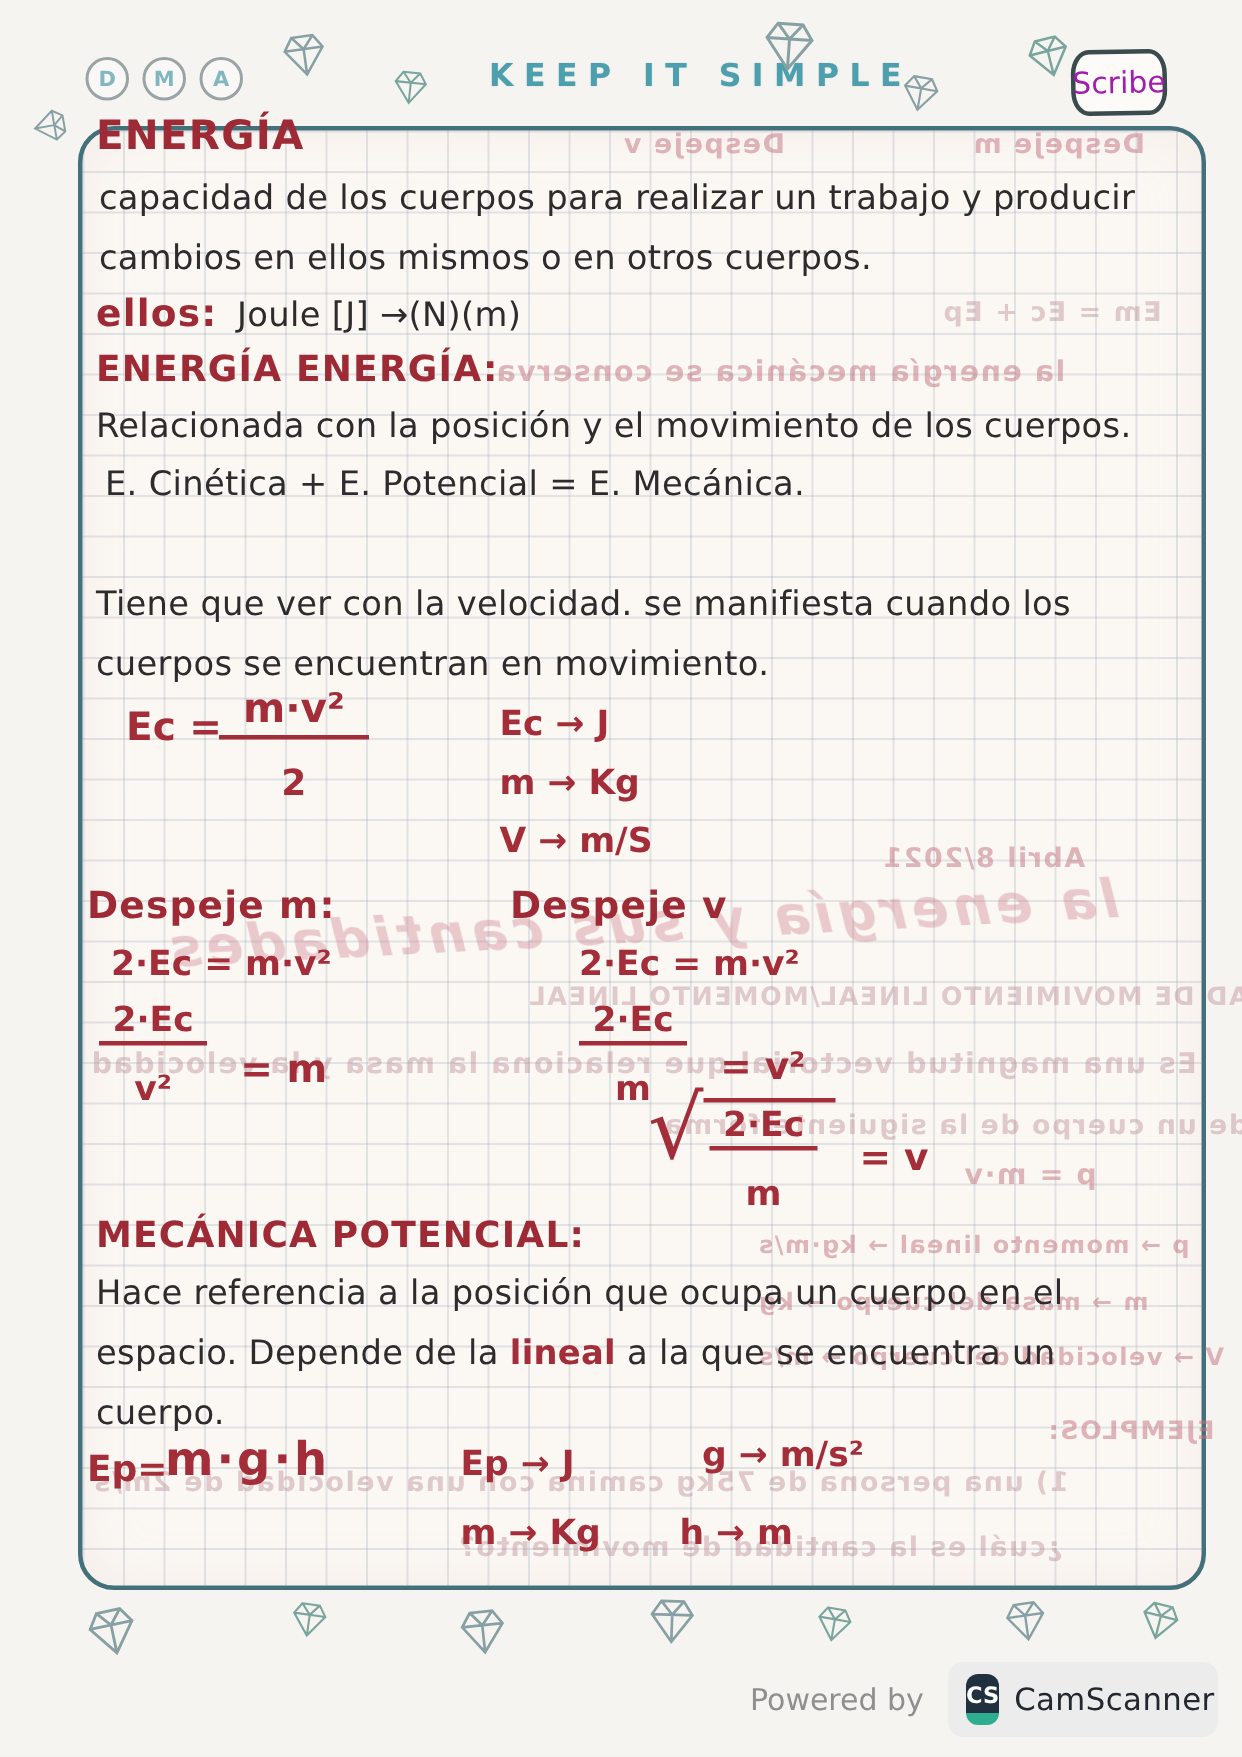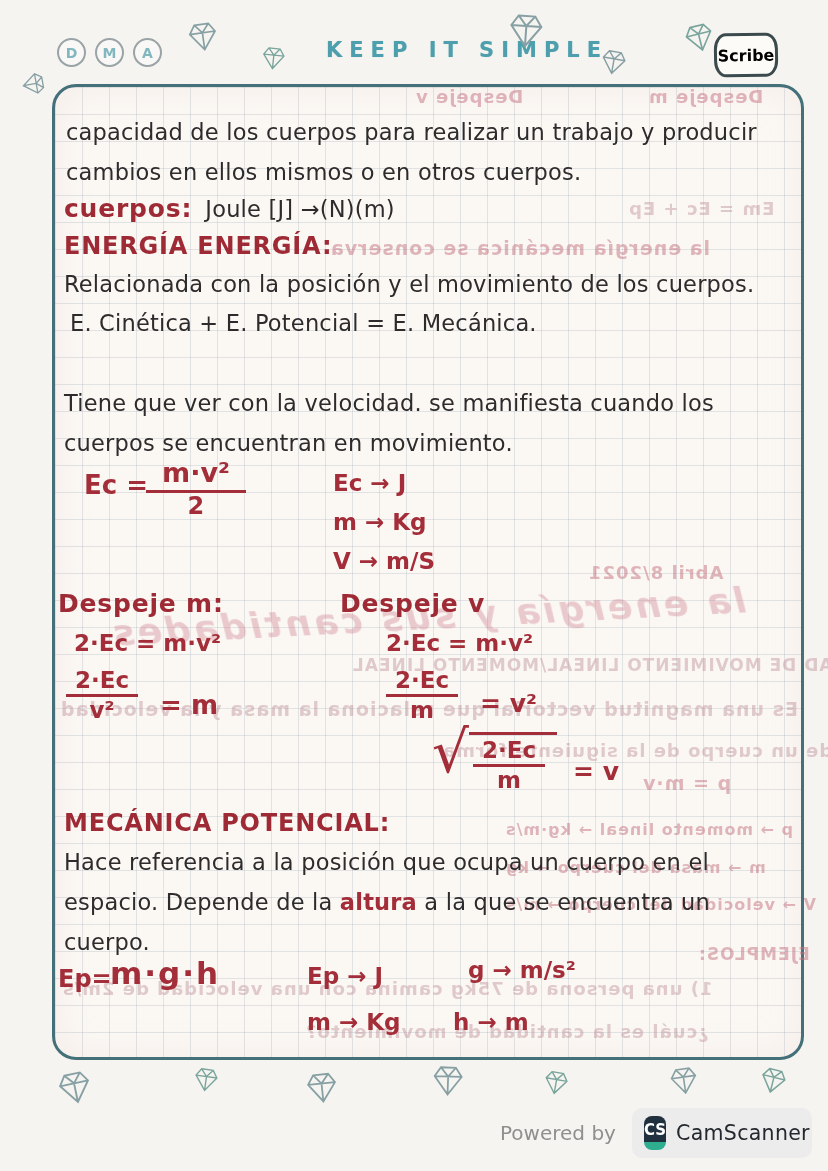--- a/index.html
+++ b/index.html
@@ -10,21 +10,21 @@
   .monogram { position:absolute; left:57px; top:38px; display:flex; gap:9px; }
   .initial-circle { width:29px; height:29px; border:2px solid #9aa4a6; border-radius:50%;
     display:flex; align-items:center; justify-content:center;
     color:#82b7bf; font-size:14px; font-weight:bold; background:rgba(255,255,255,.4); }
   .brand { position:absolute; left:326px; top:38px; color:#4d9fad; font-size:21px; font-weight:bold;
     letter-spacing:7px; white-space:nowrap; text-shadow:0 0 1px rgba(77,159,173,.35); }
   .scribe-badge { position:absolute; left:714px; top:33px; width:64px; height:44px;
     border:3px solid #3b4a4d; border-radius:12px 12px 12px 12px / 16px 16px 16px 16px;
     display:flex; align-items:center; justify-content:center; background:#fcfbf8;
     transform:rotate(-1deg); }
-  .scribe-badge span { color:#000000; font-size:16px; font-weight:bold; }
+  .scribe-badge span { color:#a21caf; font-size:20px; font-weight:normal; }
 
   .diamond { position:absolute; color:#87a0a4; }
   .diamond svg { width:100%; height:100%; }
   .diamond.teal { color:#79a59c; }
 
   
   .notebox { position:absolute; left:52px; top:84px; width:752px; height:976px;
     background-color:#fbf8f4;
     background-image:
       linear-gradient(to right, rgba(148,160,176,.25) 1px, transparent 1px),
@@ -34,21 +34,21 @@
     box-shadow:inset 0 0 40px rgba(205,160,165,.12); }
 
   
   .line { position:absolute; white-space:nowrap; line-height:1.1; }
   .ink { color:#2e2b2d; font-size:22.5px; letter-spacing:.2px;text-align:center; }
   .red-head { color:#9e2a35; font-size:24px; font-weight:bold; letter-spacing:.8px; }
   .red-f { color:#a32d38; font-size:23px; font-weight:bold;text-align:right; }
   .title { font-size:27px; }
   .hl { color:#a32d38; font-weight:bold; }
 
-  .frac { display:inline-flex; flex-direction:column; align-items:center; vertical-align:middle; line-height:1.05; }
+  .frac { display:inline-flex; flex-direction:column; align-items:center; vertical-align:middle; line-height:1.05;gap:16px; }
   .frac .num { border-bottom:3px solid currentColor; padding:0 9px 2px; }
   .frac .den { padding-top:1px; }
   .frac-main .num { font-size:27px; border-bottom-width:3.5px; padding:0 16px 3px; }
   .frac-main .den { font-size:24px; }
 
   .sqrt { display:inline-flex; align-items:flex-start; }
   .sqrt .sign { font-size:58px; line-height:.82; font-weight:normal; }
   .sqrt .radicand { border-top:3px solid currentColor; padding:3px 12px 0 4px; margin-top:3px; }
   .sqrt-rhs { margin-left:8px; position:relative; top:8px; }
 
@@ -122,26 +122,27 @@
   <span class="bleed" style="left:60px;top:698px;font-size:19px">Es una magnitud vectorial que relaciona la masa y la velocidad</span>
   <span class="bleed" style="left:442px;top:740px;font-size:18px">de un cuerpo de la siguiente forma</span>
   <span class="bleed redish" style="left:642px;top:772px;font-size:19px">p = m·v</span>
   <span class="bleed redish" style="left:505px;top:820px;font-size:16px">p → momento lineal → kg·m/s</span>
   <span class="bleed redish" style="left:505px;top:858px;font-size:16px">m → masa del cuerpo → kg</span>
   <span class="bleed redish" style="left:505px;top:895px;font-size:16px">V → velocidad del cuerpo → m/s</span>
   <span class="bleed redish" style="left:698px;top:944px;font-size:17px">EJEMPLOS:</span>
   <span class="bleed" style="left:62px;top:978px;font-size:18px">1) una persona de 75kg camina con una velocidad de 2m/s</span>
   <span class="bleed" style="left:305px;top:1021px;font-size:18px">¿cuál es la cantidad de movimiento?</span>
 
+  <div class="line red-head title" style="left:64px;top:76px">ENERGÍA</div>
 
   <div class="line ink" style="left:66px;top:120px">capacidad de los cuerpos para realizar un trabajo y producir</div>
   <div class="line ink" style="left:66px;top:160px">cambios en ellos mismos o en otros cuerpos.</div>
 
   <div class="line" style="left:64px;top:195px">
-    <span class="red-head" style="font-size:25px">cuerpos:</span>
+    <span class="red-head" style="font-size:25px">ellos:</span>
     <span class="ink" style="margin-left:8px">Joule [J] →(N)(m)</span>
   </div>
 
   <div class="line red-head" style="left:64px;top:233px">ENERGÍA ENERGÍA:</div>
   <div class="line ink" style="left:70px;top:311px">E. Cinética + E. Potencial = E. Mecánica.</div>
   <div class="line ink" style="left:64px;top:272px">Relacionada con la posición y el movimiento de los cuerpos.</div>
 
   <div class="line ink" style="left:64px;top:391px">Tiene que ver con la velocidad. se manifiesta cuando los</div>
   <div class="line ink" style="left:64px;top:431px">cuerpos se encuentran en movimiento.</div>
 
@@ -184,21 +185,21 @@
           <span class="den">m</span>
         </span>
       </span>
     </span>
     <span class="sqrt-rhs" style="font-size:25px">= v</span>
   </div>
 
   <div class="line red-head" style="left:64px;top:810px">MECÁNICA POTENCIAL:</div>
   <div class="line ink" style="left:64px;top:850px">Hace referencia a la posición que ocupa un cuerpo en el</div>
   <div class="line ink" style="left:64px;top:890px">
-    <span>espacio. Depende de la </span><span class="hl">altura</span><span> a la que se encuentra un</span>
+    <span>espacio. Depende de la </span><span class="hl">lineal</span><span> a la que se encuentra un</span>
   </div>
   <div class="line ink" style="left:64px;top:930px">cuerpo.</div>
 
   <div class="line red-f" style="left:58px;top:966px;font-size:24px">Ep=</div>
   <div class="line red-f" style="left:110px;top:956px;font-size:31px;letter-spacing:2px">m·g·h</div>
   <div class="line red-f" style="left:307px;top:964px">Ep → J</div>
   <div class="line red-f" style="left:468px;top:958px">g → m/s²</div>
   <div class="line red-f" style="left:307px;top:1010px">m → Kg</div>
   <div class="line red-f" style="left:453px;top:1010px">h → m</div>
 

